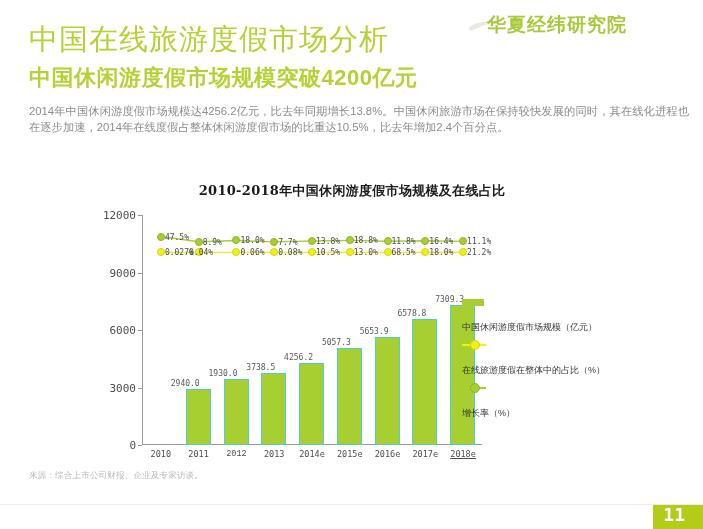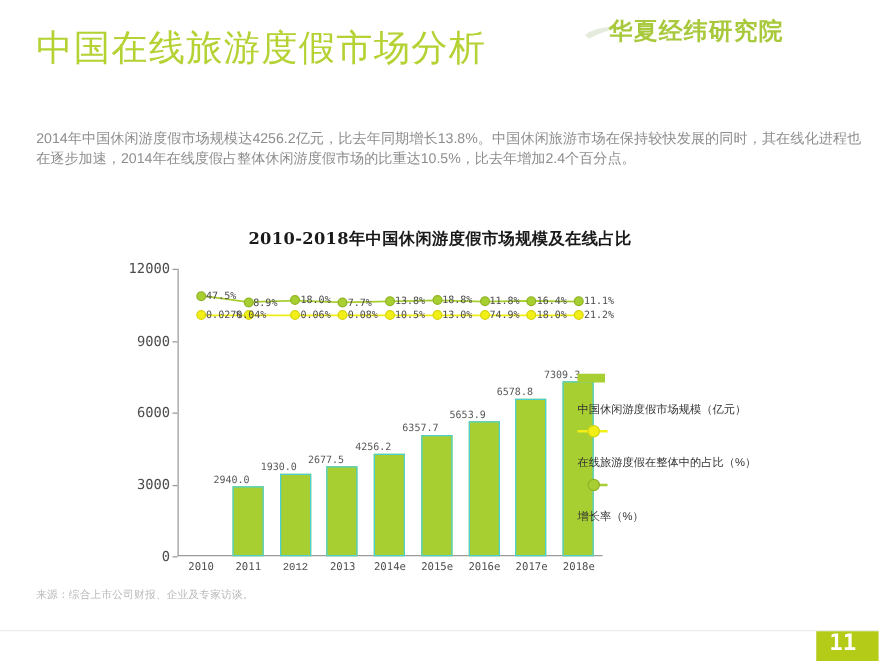--- a/index.html
+++ b/index.html
@@ -134,20 +134,21 @@
 <body>
 
 <div class="slide">
 
   <svg class="logo-swoosh" viewBox="0 0 30 12">
     <path d="M0 8 Q10 0 29 2 Q14 5 3 11 Z" fill="#b9c9a0"></path>
   </svg>
   <div class="logo">华夏经纬研究院</div>
 
   <div class="title-main">中国在线旅游度假市场分析</div>
+  <div class="title-sub">中国休闲游度假市场规模突破4200亿元</div>
   <div class="para">2014年中国休闲游度假市场规模达4256.2亿元，比去年同期增长13.8%。中国休闲旅游市场在保持较快发展的同时，其在线化进程也在逐步加速，2014年在线度假占整体休闲游度假市场的比重达10.5%，比去年增加2.4个百分点。</div>
 
   <div class="chart-card">
     <div class="chart-title">2010-2018年中国休闲游度假市场规模及在线占比</div>
 
     <div class="plot">
       <div class="axis-v"></div>
       <div class="axis-h"></div>
       <div id="yticks">
           <div class="ytick" style="top: 230px;">0</div>
@@ -165,29 +166,29 @@
           <div class="barslot" style="left: 37.7778px;">
             <div class="bar" style="height: 56.35px;"></div>
             <div class="barlabel" style="bottom: 57.35px;">2940.0</div>
           </div>
           <div class="barslot" style="left: 75.5556px;">
             <div class="bar" style="height: 66.5083px;"></div>
             <div class="barlabel" style="bottom: 67.5083px;">1930.0</div>
           </div>
           <div class="barslot" style="left: 113.333px;">
             <div class="bar" style="height: 71.6546px;"></div>
-            <div class="barlabel" style="bottom: 72.6546px;">2677.5</div>
+            <div class="barlabel" style="bottom: 72.6546px;">3738.5</div>
           </div>
           <div class="barslot" style="left: 151.111px;">
             <div class="bar" style="height: 81.5772px;"></div>
             <div class="barlabel" style="bottom: 82.5772px;">4256.2</div>
           </div>
           <div class="barslot" style="left: 188.889px;">
             <div class="bar" style="height: 96.9316px;"></div>
-            <div class="barlabel" style="bottom: 97.9316px;">6357.7</div>
+            <div class="barlabel" style="bottom: 97.9316px;">5057.3</div>
           </div>
           <div class="barslot" style="left: 226.667px;">
             <div class="bar" style="height: 108.366px;"></div>
             <div class="barlabel" style="bottom: 109.366px;">5653.9</div>
           </div>
           <div class="barslot" style="left: 264.444px;">
             <div class="bar" style="height: 126.094px;"></div>
             <div class="barlabel" style="bottom: 127.094px;">6578.8</div>
           </div>
           <div class="barslot" style="left: 302.222px;">
@@ -224,36 +225,36 @@
           <div class="ptlabel" style="left: 47px; top: 37.375px;">0.04%</div>
           <div class="pt pt-share" style="left: 94.4444px; top: 37.375px;"></div>
           <div class="ptlabel" style="left: 98.4444px; top: 37.375px;">0.06%</div>
           <div class="pt pt-share" style="left: 132.222px; top: 37.375px;"></div>
           <div class="ptlabel" style="left: 136.222px; top: 37.375px;">0.08%</div>
           <div class="pt pt-share" style="left: 170px; top: 37.375px;"></div>
           <div class="ptlabel" style="left: 174px; top: 37.375px;">10.5%</div>
           <div class="pt pt-share" style="left: 207.778px; top: 37.375px;"></div>
           <div class="ptlabel" style="left: 211.778px; top: 37.375px;">13.0%</div>
           <div class="pt pt-share" style="left: 245.556px; top: 37.375px;"></div>
-          <div class="ptlabel" style="left: 249.556px; top: 37.375px;">74.9%</div>
+          <div class="ptlabel" style="left: 249.556px; top: 37.375px;">68.5%</div>
           <div class="pt pt-share" style="left: 283.333px; top: 37.375px;"></div>
           <div class="ptlabel" style="left: 287.333px; top: 37.375px;">18.0%</div>
           <div class="pt pt-share" style="left: 321.111px; top: 37.375px;"></div>
           <div class="ptlabel" style="left: 325.111px; top: 37.375px;">21.2%</div>
         </div>
       <div id="xlabels">
           <div class="xlabel" style="left: 0px;">2010</div>
           <div class="xlabel" style="left: 37.7778px;">2011</div>
           <div class="xlabel" style="left: 75.5556px; font-family: Liberation Mono, monospace;">2012</div>
           <div class="xlabel" style="left: 113.333px;">2013</div>
           <div class="xlabel" style="left: 151.111px;">2014e</div>
           <div class="xlabel" style="left: 188.889px;">2015e</div>
           <div class="xlabel" style="left: 226.667px;">2016e</div>
           <div class="xlabel" style="left: 264.444px;">2017e</div>
-          <div class="xlabel" style="left: 302.222px;">2018e</div>
+          <div class="xlabel" style="left: 302.222px; text-decoration: underline;">2018e</div>
         </div>
     </div>
 
     <div class="legend">
       <div class="legend-row">
         <div class="legend-key">
           <div class="key-bar"></div>
         </div>
         <div class="legend-text">中国休闲游度假市场规模（亿元）</div>
       </div>

